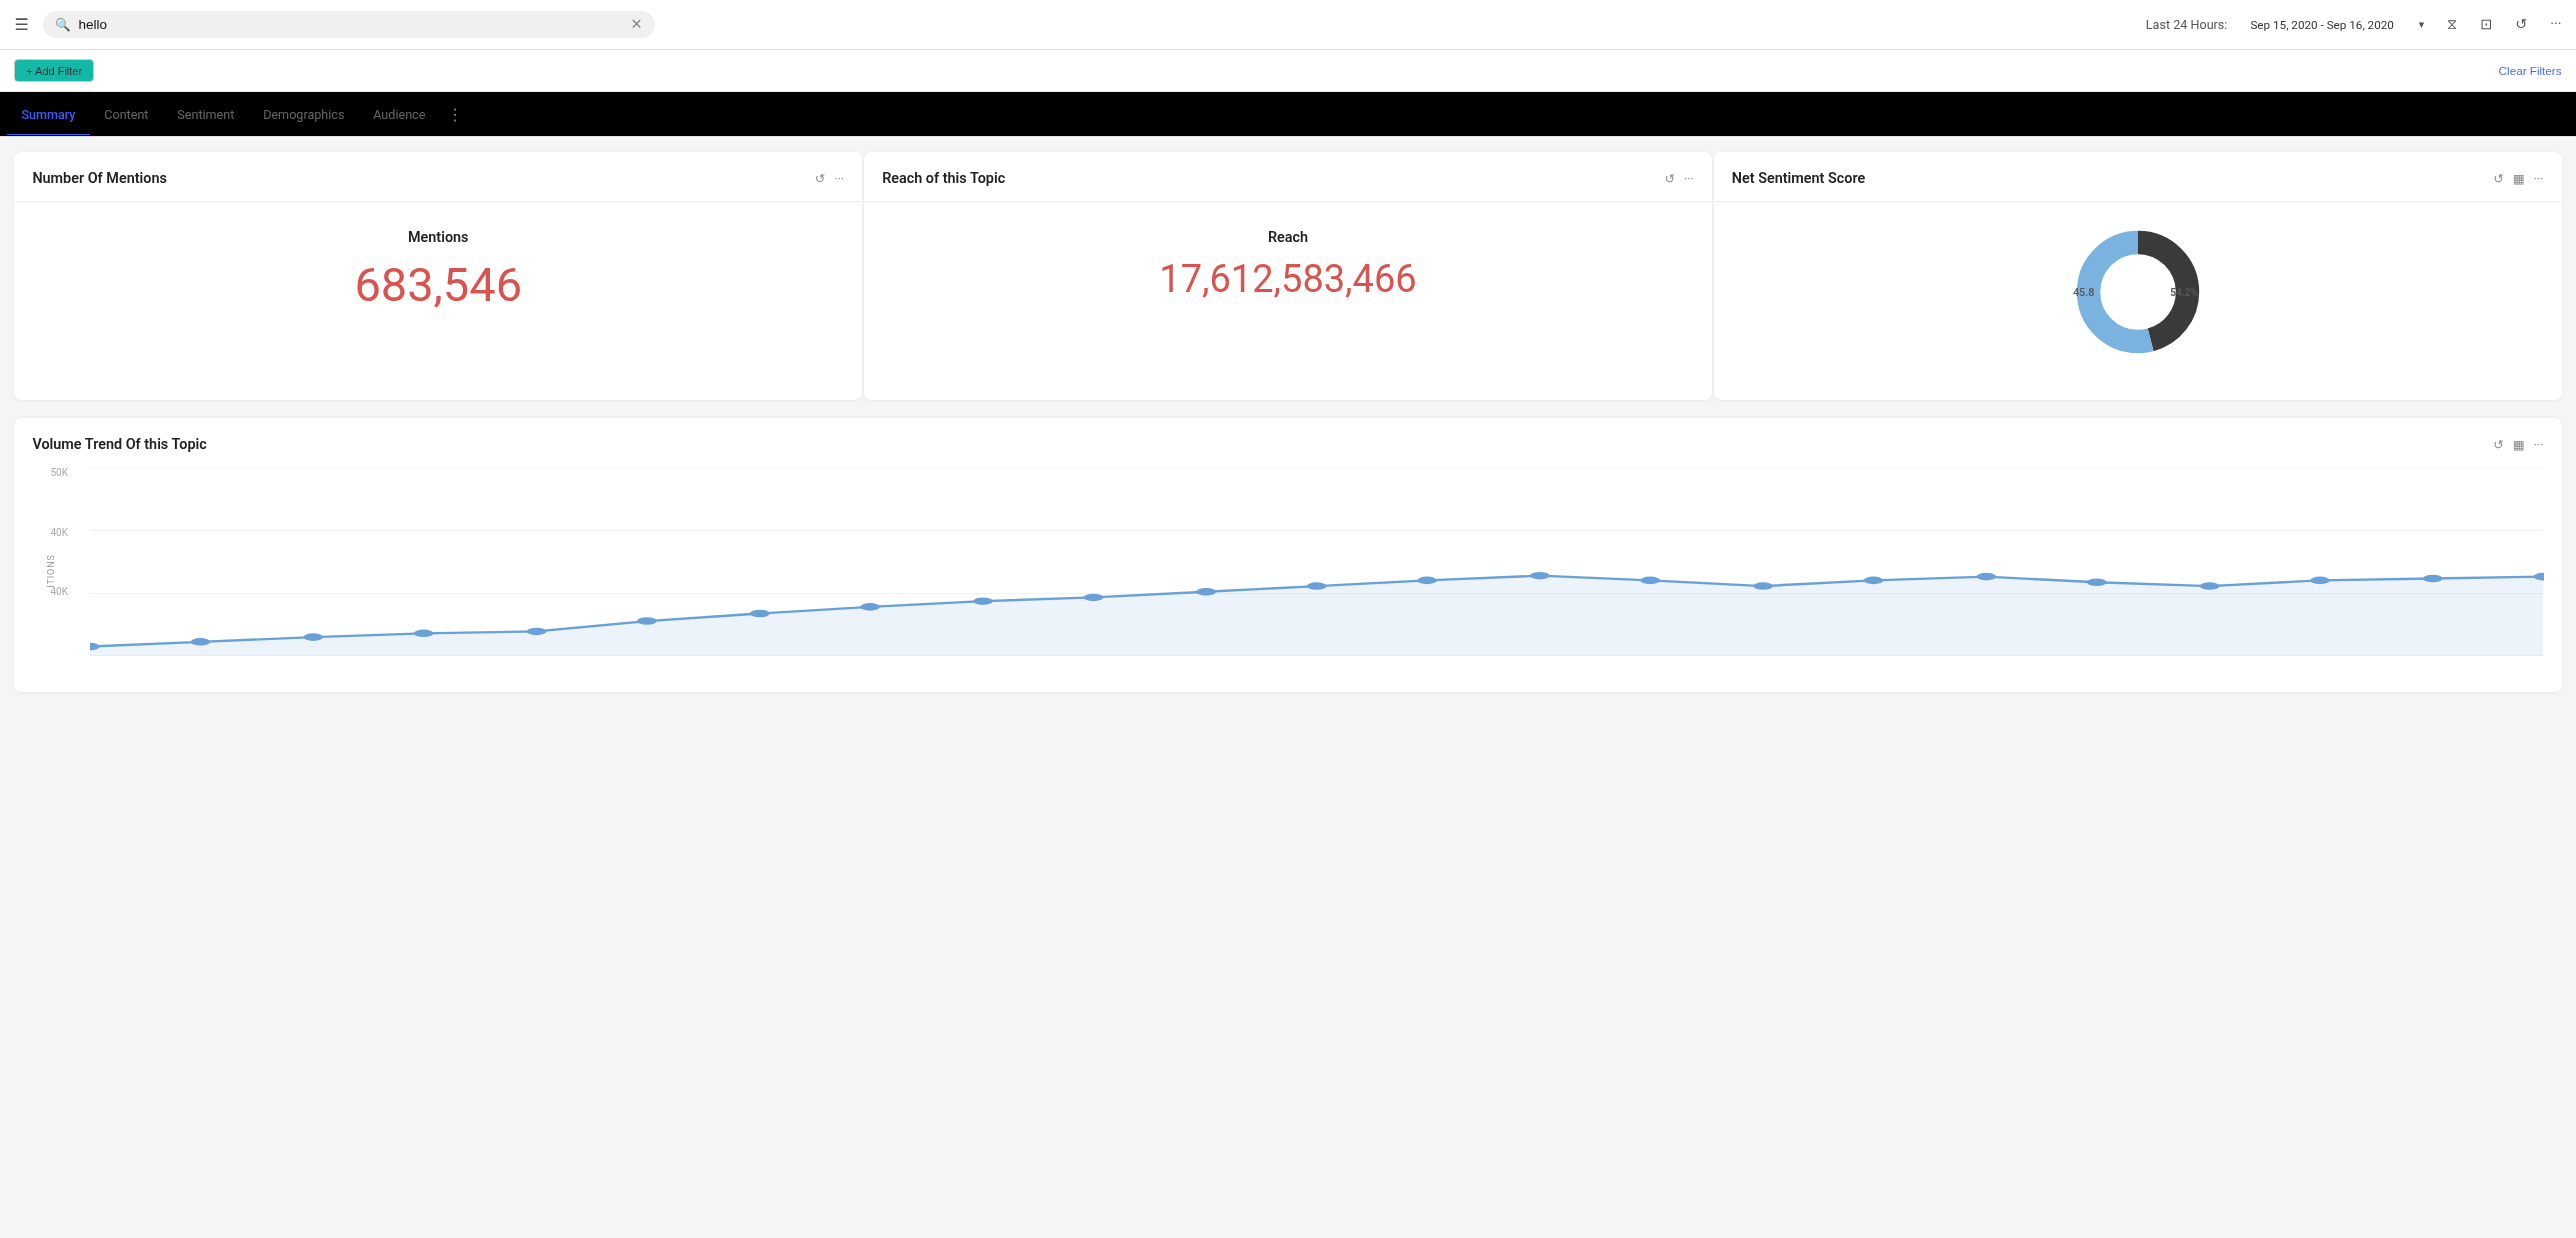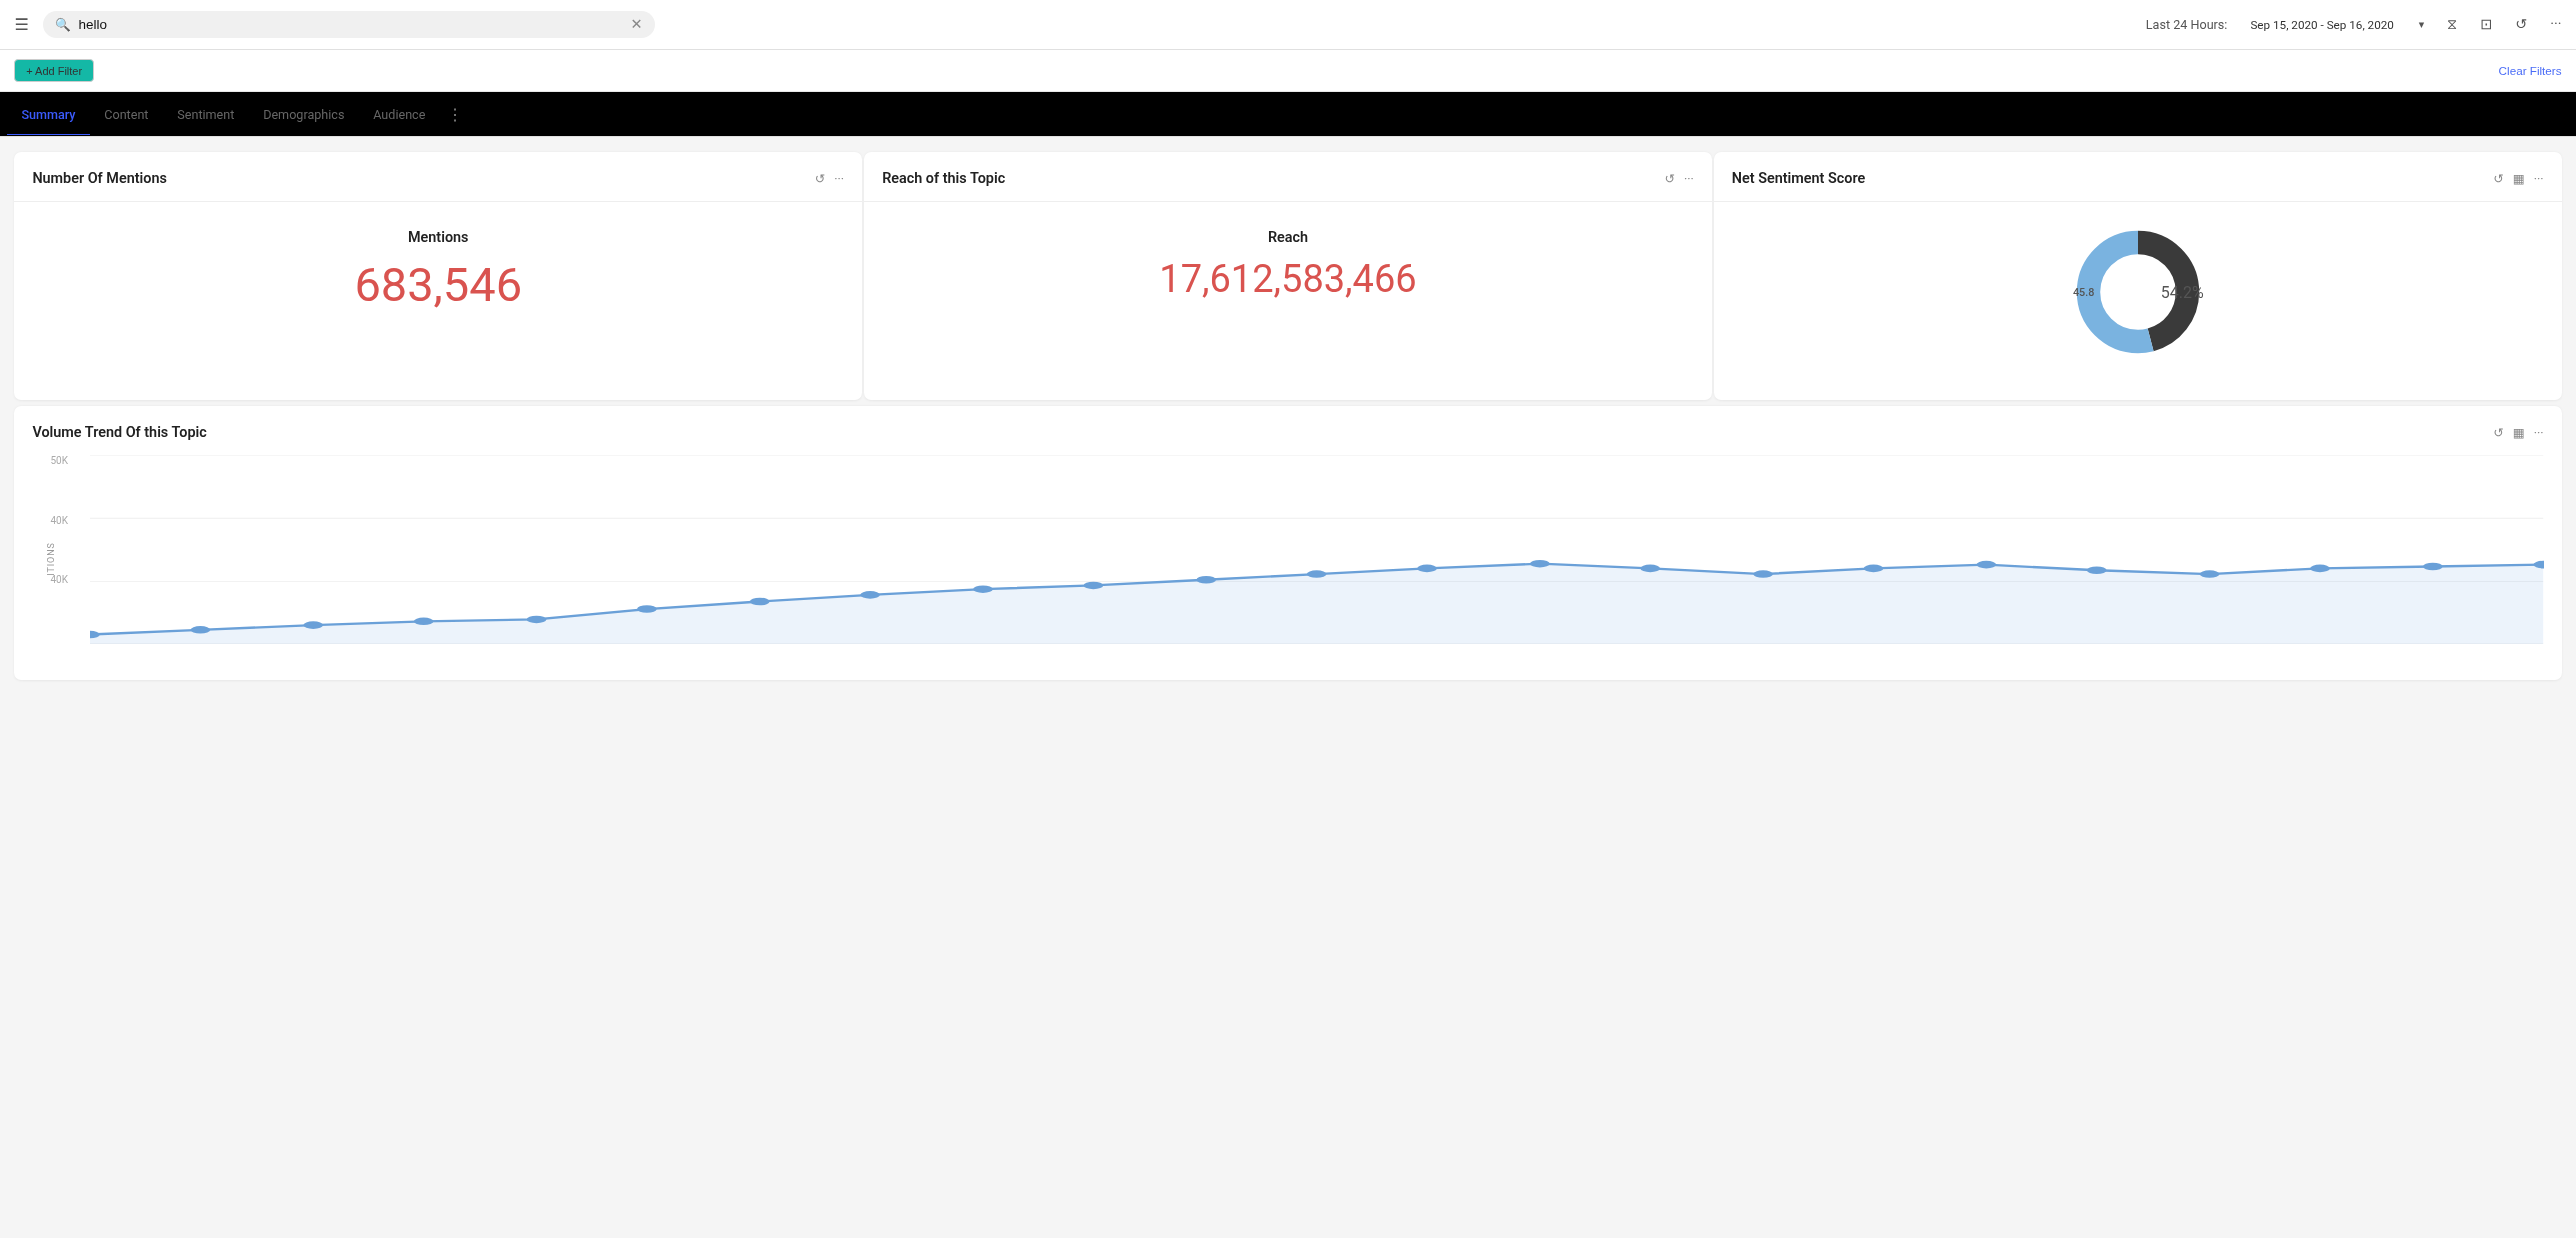--- a/index.html
+++ b/index.html
@@ -25,41 +25,41 @@
     
     .tabs { display: flex; align-items: center; padding: 0 7px; background: #000000; border-bottom: 0.9px solid #e0e0e0; }
     .tab { padding: 12.6px 14.4px; cursor: pointer; font-size: 12.6px; color: #666; border-bottom: 1.8px solid transparent; margin-bottom: -0.9px; }
     .tab.active { color: #3b5bfc; border-bottom: 1.8px solid #3b5bfc; font-weight: 500; }
     .tab-more { color: #888; font-size: 16px; cursor: pointer; padding: 12.6px 7.2px; }
 
     
     .main { padding: 14.4px; background: #f5f5f5; min-height: calc(100vh - 50px - 38px - 44px); }
 
     
-    .cards-row { display: grid; grid-template-columns: 1fr 1fr 1fr; gap: 2px; margin-bottom: 6px; }
+    .cards-row { display: grid; grid-template-columns: 1fr 1fr 1fr; gap: 2px; margin-bottom: 18px; }
     .card { background: #fff; border-radius: 7.2px; padding: 18px; box-shadow: 0 0.9px 2.7px rgba(0,0,0,0.06); }
     .card-header { display: flex; align-items: center; justify-content: space-between; margin-bottom: 14.4px; }
     .card-title { font-size: 14.4px; font-weight: 600; color: #222; }
     .card-actions { display: flex; align-items: center; gap: 9px; color: #888; }
     .card-action-icon { cursor: pointer; font-size: 12.6px; }
 
     
     .metric-content { display: flex; flex-direction: column; align-items: center; justify-content: flex-start; padding: 27px 0; }
     .metric-label { font-size: 14.4px; font-weight: 600; color: #222; margin-bottom: 10.8px; }
     .metric-value { font-size: 47px; font-weight: 400; color: #d9534f; }
     .metric-value.large { font-size: 38px; }
 
     
     .card-divider { border: none; border-top: 0.9px solid #eee; margin: 0 -18px; }
 
     
     .sentiment-content { display: flex; align-items: center; justify-content: center; padding: 18px 0; }
     .donut-container { position: relative; width: 144px; height: 144px; }
     .donut-label-left { position: absolute; left: 7.2px; top: 50%; transform: translateY(-50%); font-size: 10.8px; color: #555; font-weight: 500; }
-    .donut-label-right { position: absolute; right: 6px; top: 50%; transform: translateY(-50%); font-size: 16px; color: #555; font-weight: 400; }
+    .donut-label-right { position: absolute; right: 12px; top: 50%; transform: translateY(-50%); font-size: 10px; color: #555; font-weight: 700; }
 
     
     .trend-card { background: #fff; border-radius: 7.2px; padding: 18px; box-shadow: 0 0.9px 2.7px rgba(0,0,0,0.06); }
     .trend-header { display: flex; align-items: center; justify-content: space-between; margin-bottom: 14.4px; }
     .trend-title { font-size: 14.4px; font-weight: 600; color: #222; }
   </style>
 </head>
 <body>
 
 <div class="header">

